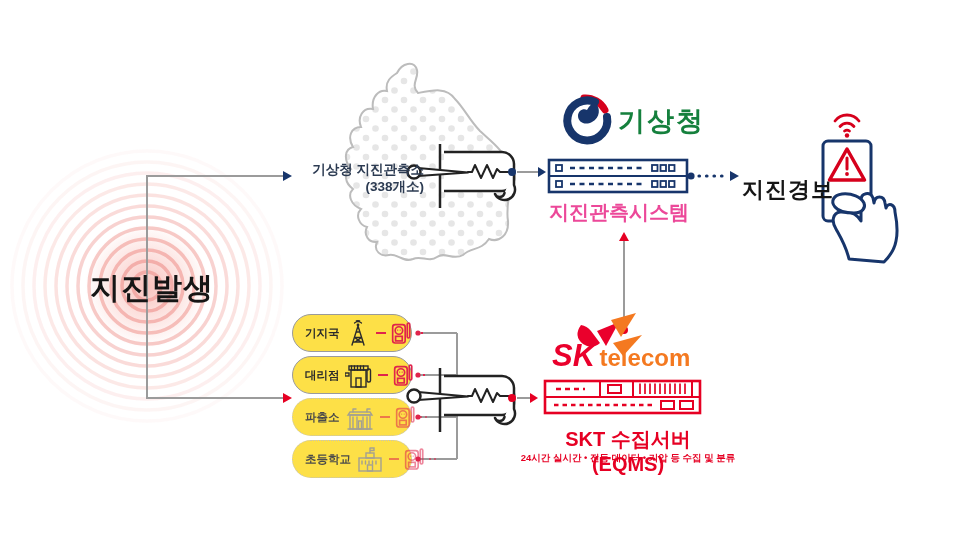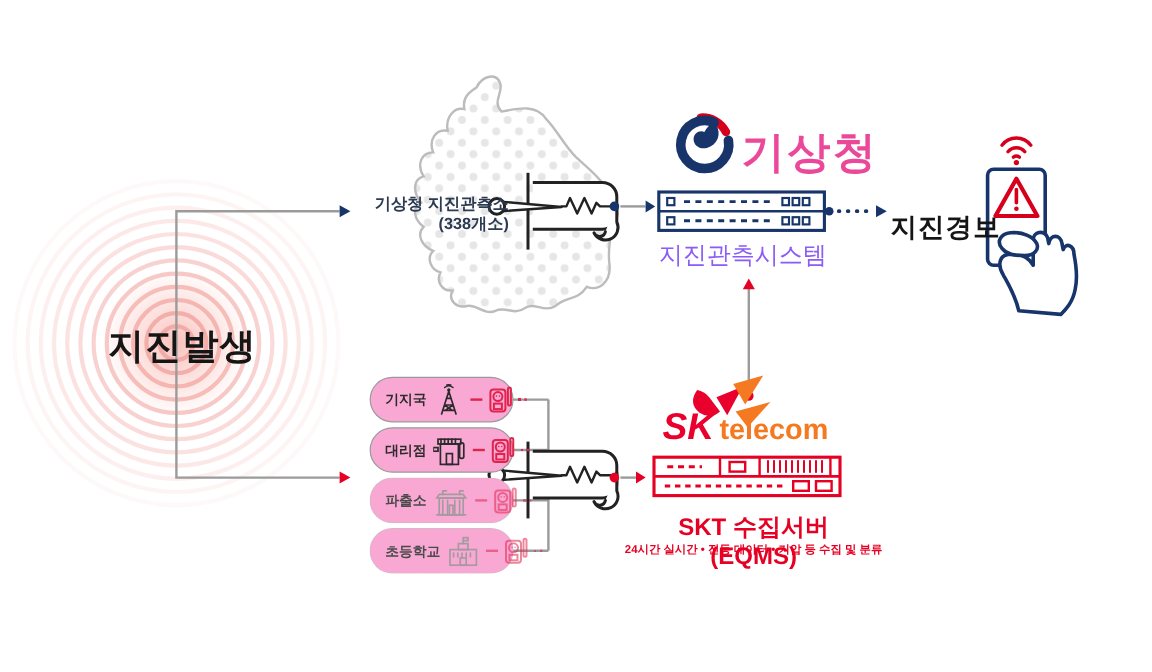--- a/index.html
+++ b/index.html
@@ -4,33 +4,33 @@
 <style>
   html,body{margin:0;padding:0;background:#fff;}
   #canvas{position:relative;width:960px;height:560px;background:#fff;overflow:hidden;
           font-family:"Liberation Sans","DejaVu Sans",sans-serif;}
   #diagram-svg{position:absolute;left:0;top:0;z-index:1;}
   .abs{position:absolute;z-index:2;}
   .source-title{left:86px;top:268px;width:128px;text-align:right;
     font-size:30px;font-weight:bold;color:#151515;letter-spacing:1px;}
   .station-label{left:288px;top:161px;width:136px;text-align:right;
     font-size:13.5px;font-weight:bold;color:#2C3B52;line-height:17px;}
-  .kma-logo-text{left:618px;top:103px;font-size:36px;font-weight:bold;color:#ec4899;letter-spacing:2px;}
+  .kma-logo-text{left:618px;top:103px;font-size:27px;font-weight:bold;color:#15803d;letter-spacing:2px;}
   .system-label{left:545px;top:199px;width:148px;text-align:center;
-    font-size:20px;font-weight:normal;color:#8b5cf6;}
+    font-size:20px;font-weight:bold;color:#ec4899;}
   .alert-label{left:742px;top:164px;font-size:22px;font-weight:bold;color:#151515;letter-spacing:1px;margin-top:11px;}
   .sk-wordmark{left:552px;top:338px;width:150px;}
   .sk-red{font-size:31px;font-weight:bold;font-style:italic;color:#EA002C;letter-spacing:0px;}
   .sk-orange{font-size:24px;font-weight:bold;color:#F47920;letter-spacing:0px;}
   .eqms-label{left:528px;top:426px;width:200px;text-align:center;
     font-size:20px;font-weight:bold;color:#E60023;}
   .eqms-desc{left:508px;top:452px;width:240px;text-align:center;
     font-size:9.5px;font-weight:bold;color:#E60023;}
-  .pill{position:absolute;left:308px;width:120px;height:38px;z-index:2;
-    border-radius:19px;background:#f9a8d4;display:flex;align-items:center;
+  .pill{position:absolute;left:292px;width:120px;height:38px;z-index:2;
+    border-radius:19px;background:#fde047;display:flex;align-items:center;
     padding:0 8px 0 12px;box-sizing:border-box;gap:5px;}
   .pill.solid{border:1.5px solid #9a9a9a;}
   .pill.dotted{border:1.6px dotted #c0c0c0;}
   .pill-label{font-size:11.5px;font-weight:bold;color:#2b2b2b;white-space:nowrap;flex:0 0 auto;}
   .pill.dim .pill-label{color:#4a4a4a;}
   .red-dash{width:10px;height:0;border-top:2px solid #E0244C;flex:0 0 auto;}
   .red-dots{width:7px;height:0;border-top:2px dotted #E0244C;flex:0 0 auto;}
   .pill.dim .red-dash,.pill.dim .red-dots{border-color:rgba(224,36,76,.55);}
   .pill svg{flex:0 0 auto;}
   .pill.dim .bldg{opacity:.9;}

